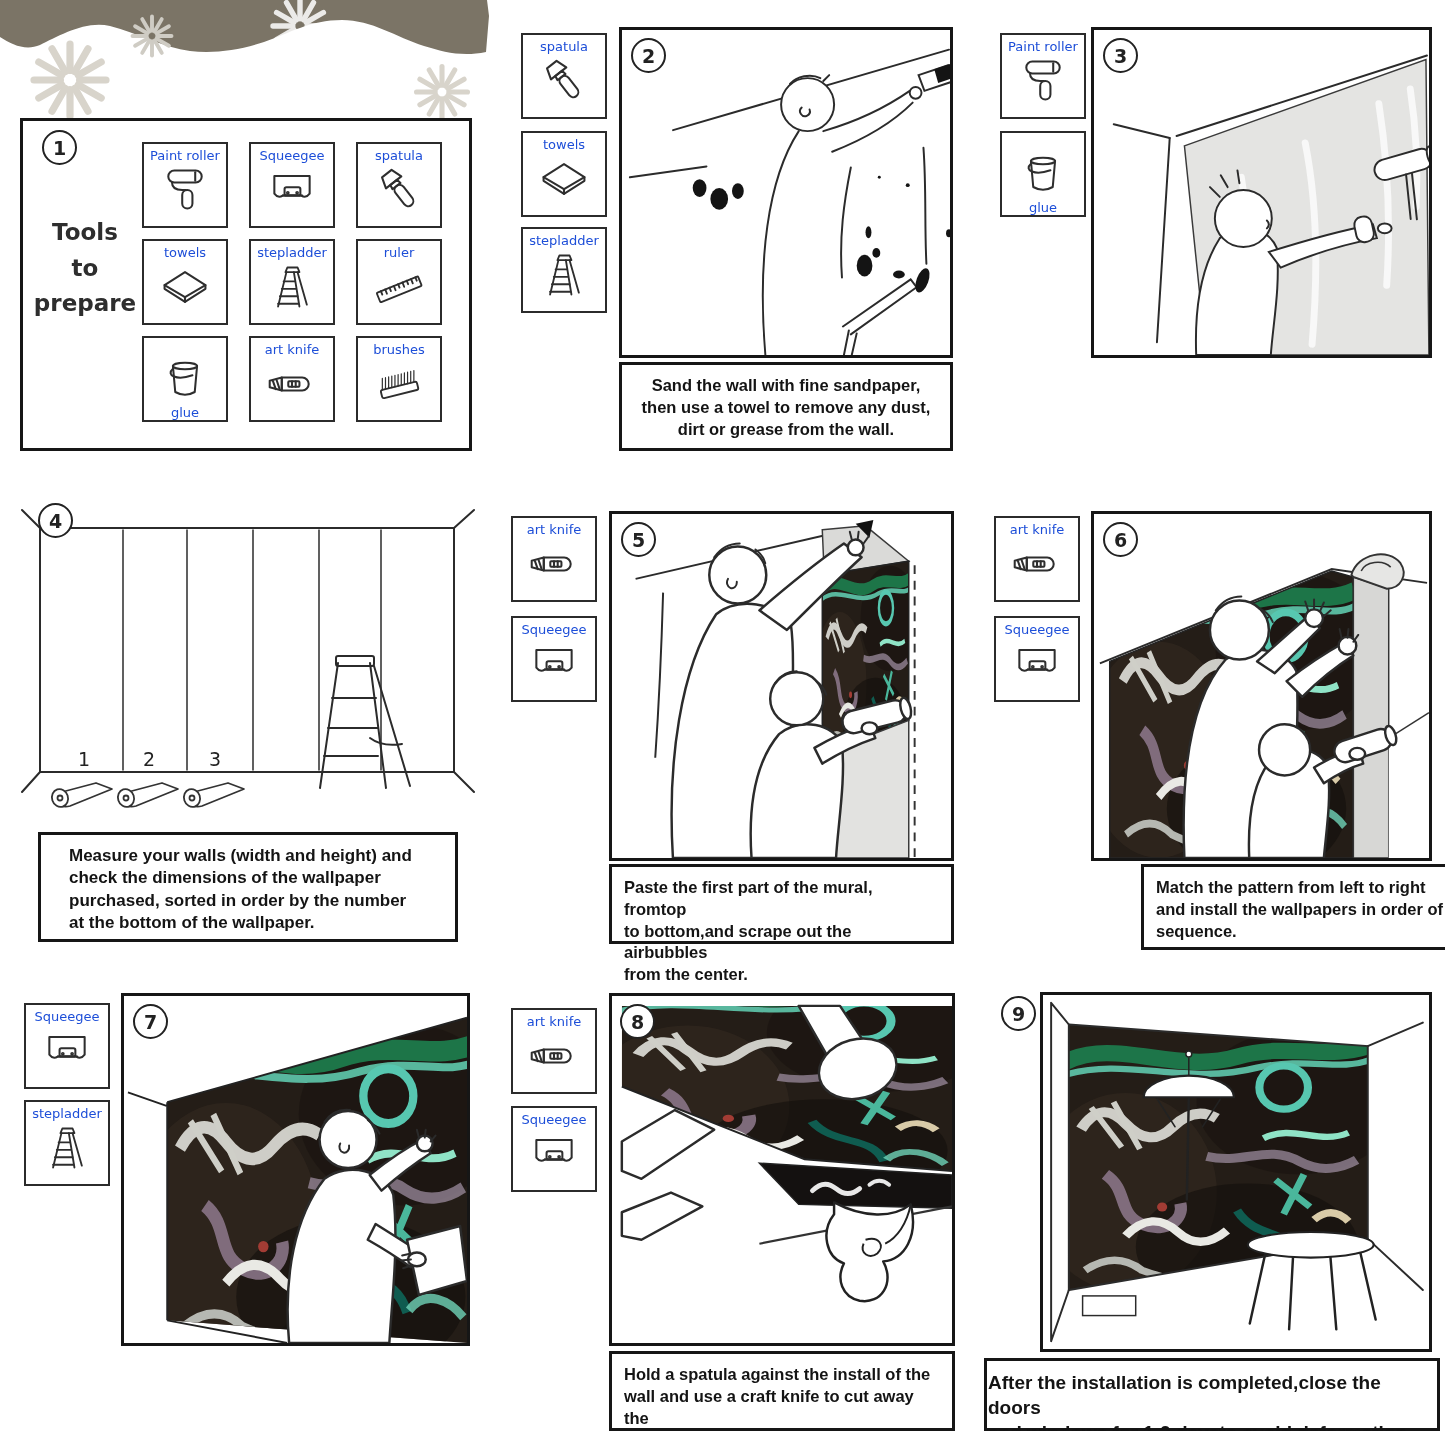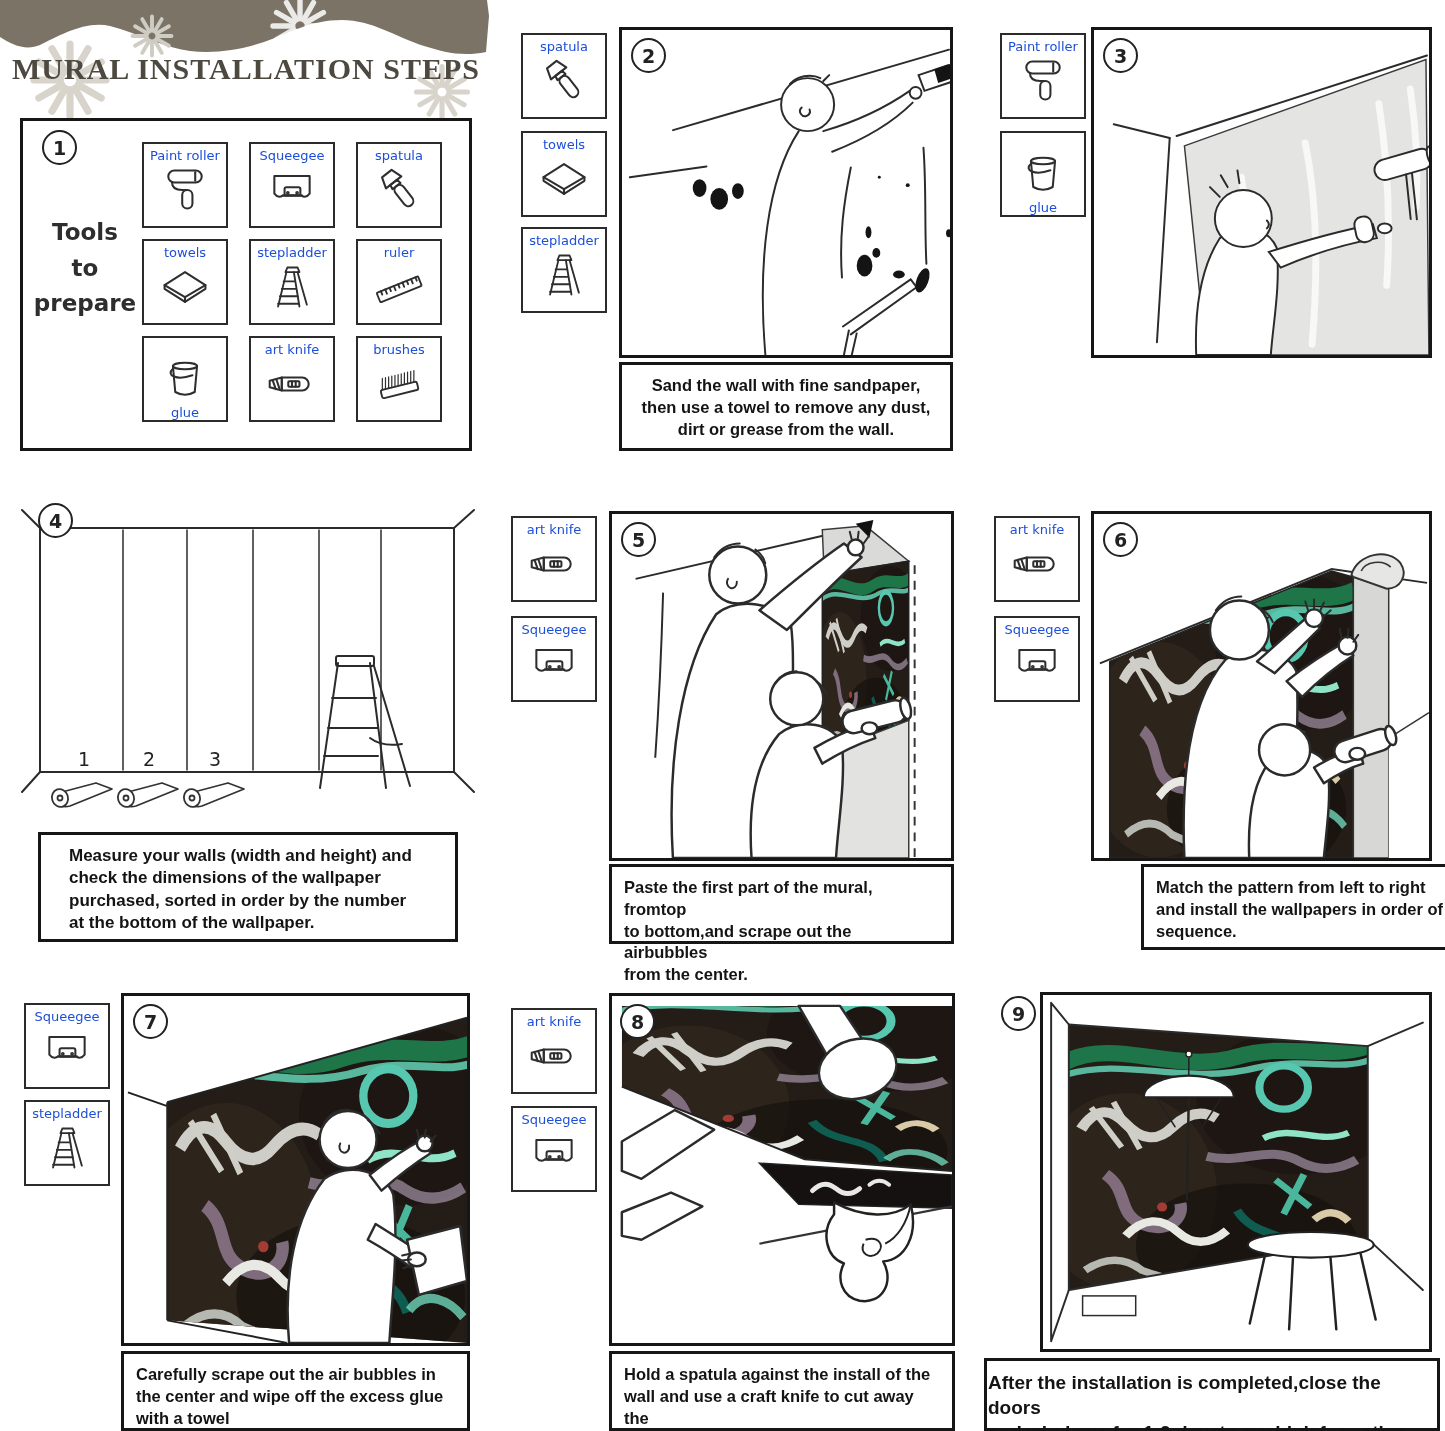--- a/index.html
+++ b/index.html
@@ -144,21 +144,20 @@
 
   <svg class="banner-svg" width="492" height="118" viewBox="0 0 492 118">
     <path fill="#7b7466" d="M0,0 H487 L489,16 L486,52 C462,57 444,52 424,46 C396,37 372,20 342,20
          C310,20 290,33 264,42 C240,50 214,54 190,51 C164,48 138,33 110,26
          C86,20 58,36 40,45 C26,51 12,45 0,37 Z"></path>
     <use href="#flower" transform="translate(70,80) scale(1.2)" stroke="#d8d4cb"></use>
     <use href="#flower" transform="translate(152,36) scale(0.65)" stroke="#cfccc4"></use>
     <use href="#flower" transform="translate(300,26) scale(0.9)" stroke="#ffffff" opacity="0.85"></use>
     <use href="#flower" transform="translate(442,92) scale(0.85)" stroke="#d8d4cb"></use>
   </svg>
-  <div class="title">MURAL INSTALLATION STEPS</div>
 
   <div class="box" style="left:20px;top:118px;width:452px;height:333px;"></div>
   <div class="num" style="left:42px;top:130px;">1</div>
   <div class="tools-title">Tools
 to
 prepare</div>
 
   <div class="tool" style="left:142px;top:142px;">
     <span class="tlabel">Paint roller</span>
     <svg class="ticon" viewBox="0 0 56 56">
@@ -493,23 +492,20 @@
         <ellipse cx="298" cy="268" rx="9" ry="7"></ellipse>
       </g>
       <g fill="none" stroke="#2b2b2b" stroke-width="2" stroke-linecap="round">
         <path d="M204,128 q10,-14 26,-12 M248,126 q8,6 12,14 M220,150 a5,6 0 1 0 9,2"></path>
         <path d="M300,144 l-2,-8 M306,144 l1,-8 M312,148 l5,-6"></path>
         <path d="M292,262 l-9,2 M292,268 l-10,1 M293,274 l-9,3"></path>
       </g>
     </svg>
   </div>
   <div class="num" style="left:133px;top:1004px;">7</div>
-  <div class="cap" style="left:121px;top:1351px;width:349px;height:80px;">Carefully scrape out the air bubbles in
-the center and wipe off the excess glue
- with a towel</div>
 
   <div class="tool" style="left:511px;top:1008px;">
     <span class="tlabel">art knife</span>
     <svg class="ticon" viewBox="0 0 56 56">
         <use href="#icon-art-knife"></use>
       </svg>
   </div>
   <div class="tool" style="left:511px;top:1106px;">
     <span class="tlabel">Squeegee</span>
     <svg class="ticon" viewBox="0 0 56 56">

